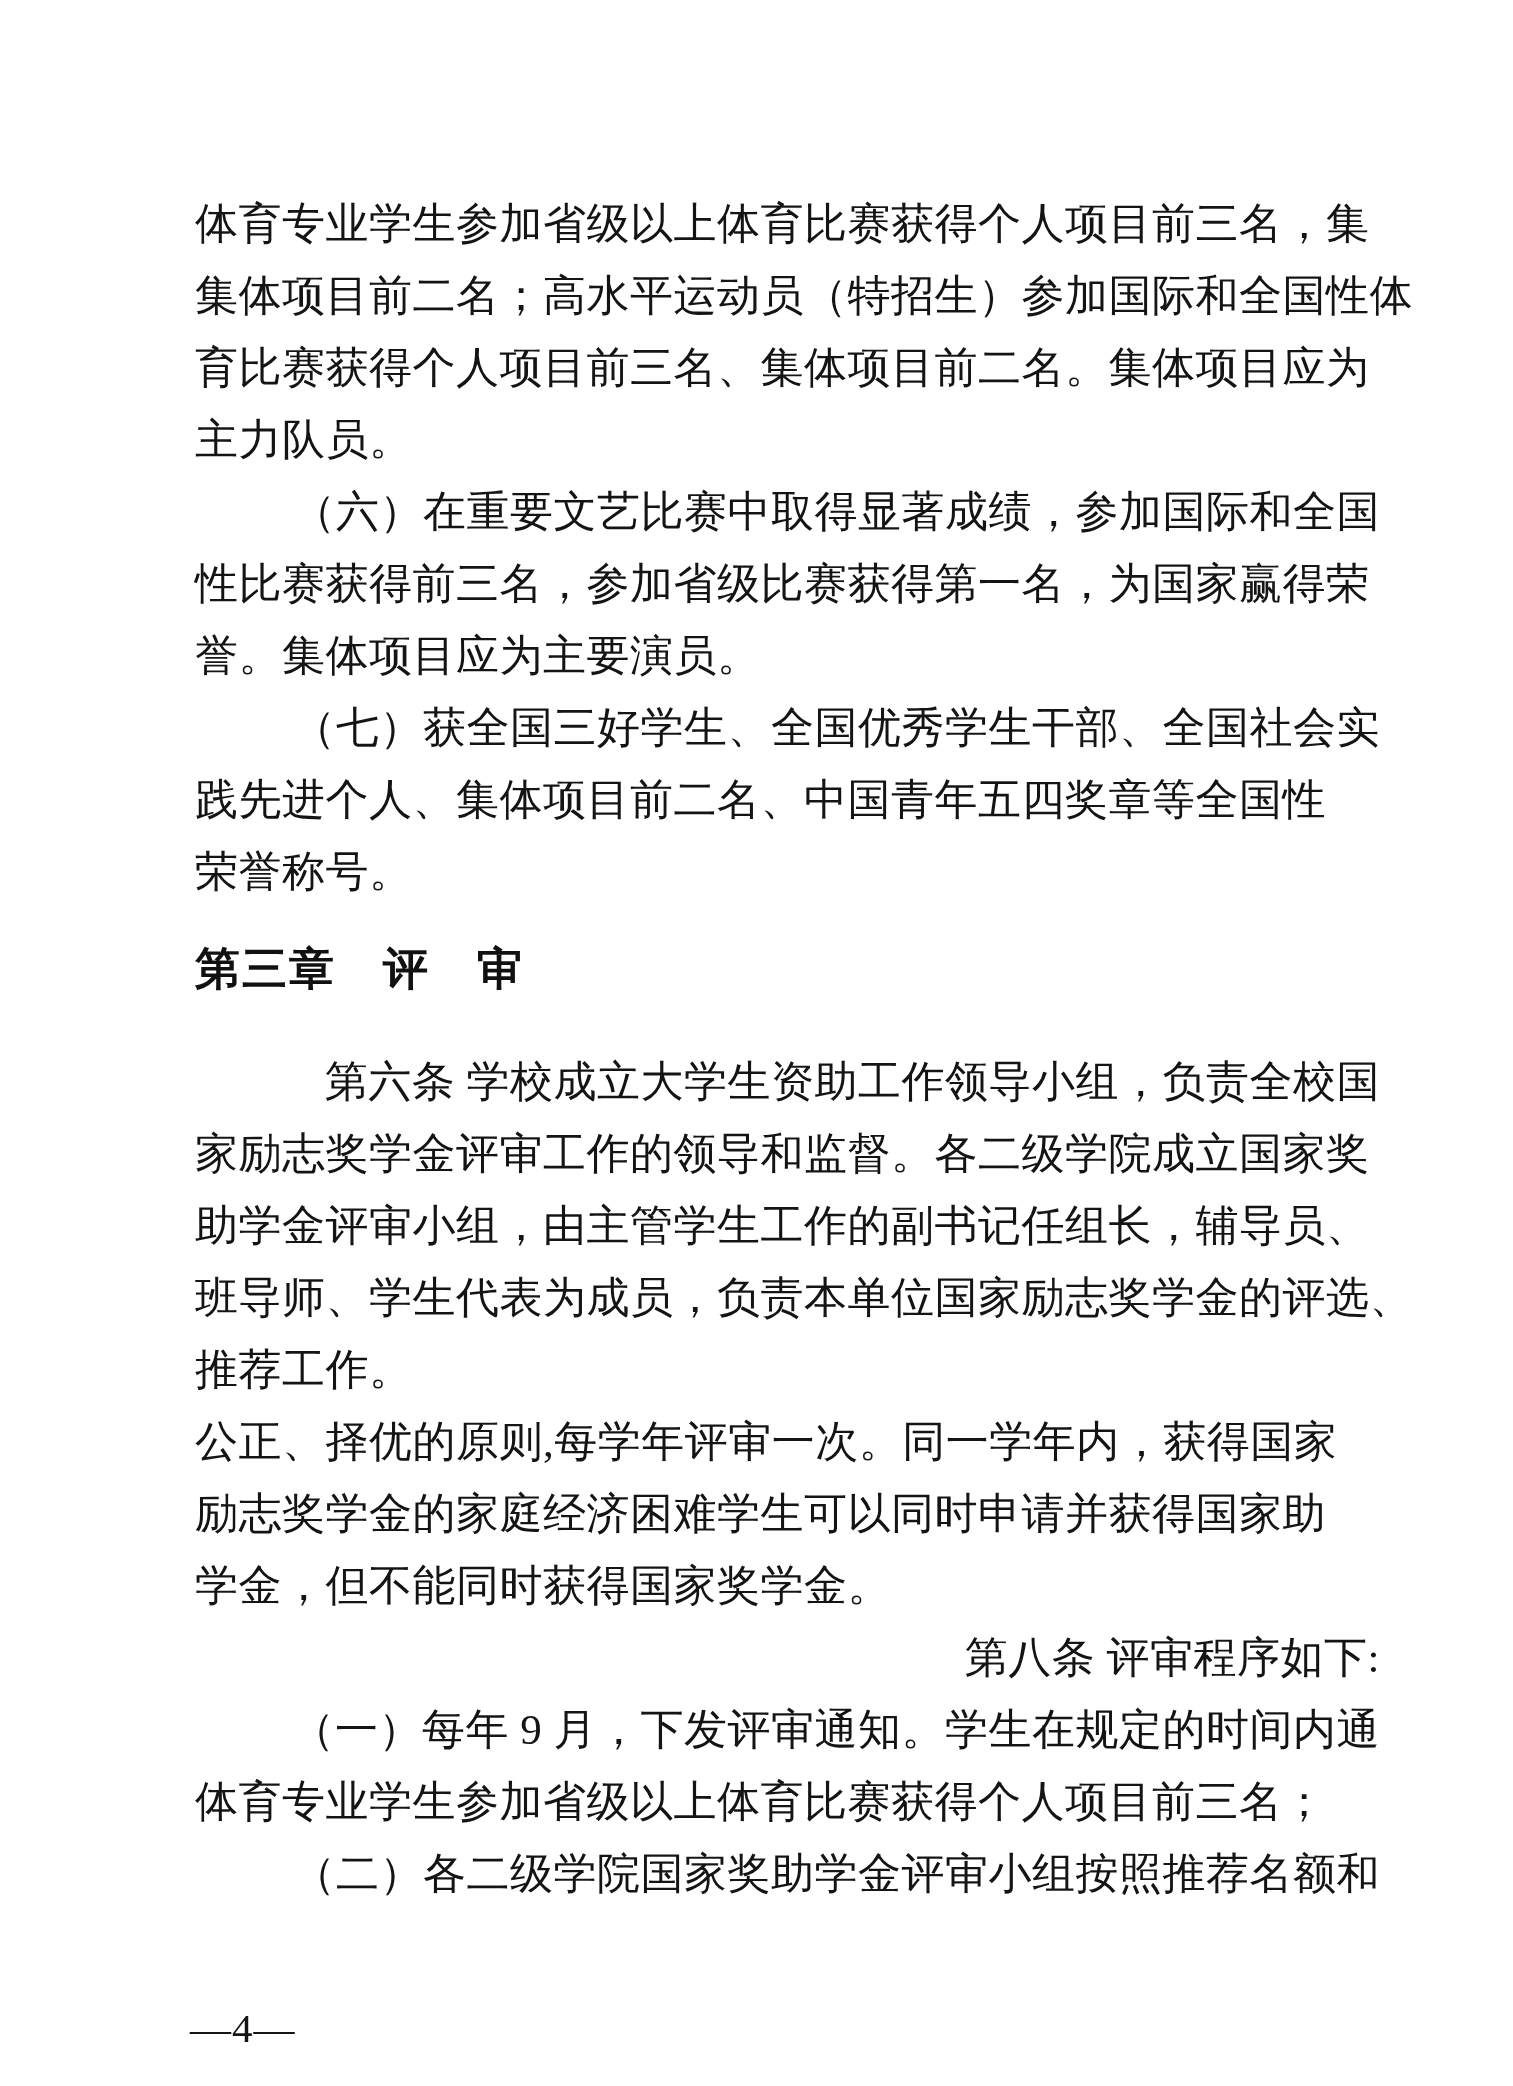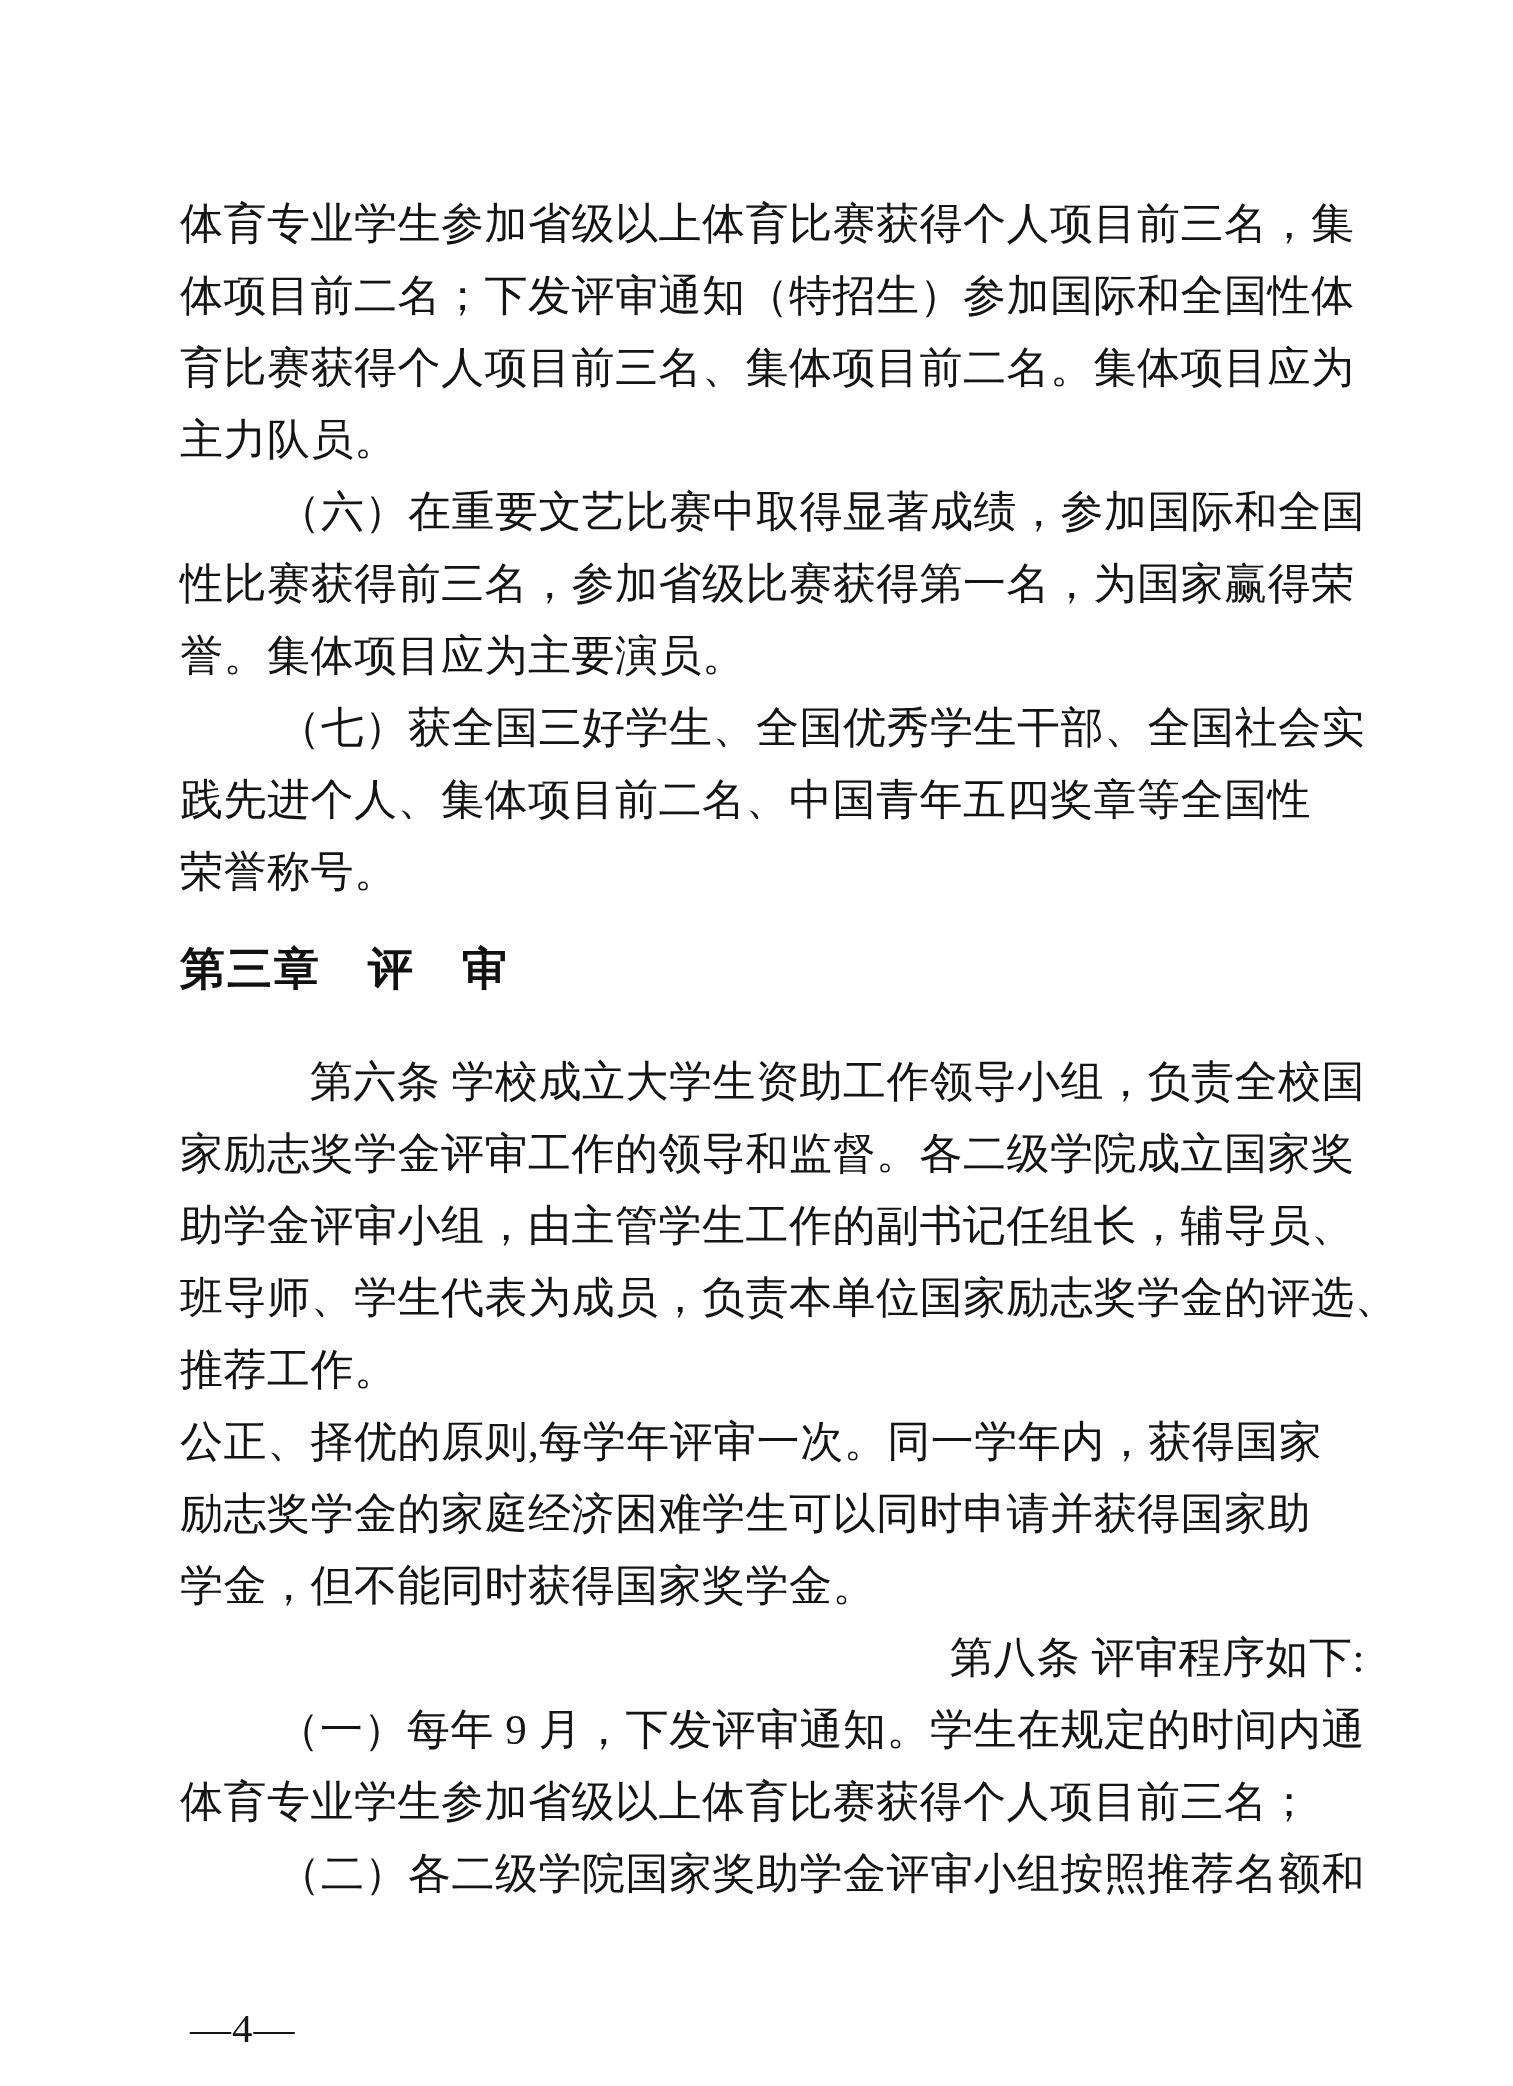--- a/index.html
+++ b/index.html
@@ -11,21 +11,21 @@
     position: relative;
     width: 1513px;
     height: 2086px;
     background: #ffffff;
     overflow: hidden;
     color: #141414;
     font-family: "Liberation Serif", "DejaVu Serif", serif;
   }
   .text-block {
     position: absolute;
-    left: 180px;
+    left: 195px;
     top: 188px;
     width: 1185px;
   }
   .line {
     height: 72px;
     line-height: 72px;
     font-size: 43px;
     letter-spacing: 0.5px;
     white-space: nowrap;
   }
@@ -53,21 +53,21 @@
     letter-spacing: 1px;
     color: #141414;
   }
 </style>
 </head>
 <body>
 
 <div class="page">
   <div class="text-block">
     <div class="line">体育专业学生参加省级以上体育比赛获得个人项目前三名，集</div>
-    <div class="line">体项目前二名；下发评审通知（特招生）参加国际和全国性体</div>
+    <div class="line">集体项目前二名；高水平运动员（特招生）参加国际和全国性体</div>
     <div class="line">育比赛获得个人项目前三名、集体项目前二名。集体项目应为</div>
     <div class="line">主力队员。</div>
     <div class="line indent">（六）在重要文艺比赛中取得显著成绩，参加国际和全国</div>
     <div class="line">性比赛获得前三名，参加省级比赛获得第一名，为国家赢得荣</div>
     <div class="line">誉。集体项目应为主要演员。</div>
     <div class="line indent">（七）获全国三好学生、全国优秀学生干部、全国社会实</div>
     <div class="line">践先进个人、集体项目前二名、中国青年五四奖章等全国性</div>
     <div class="line">荣誉称号。</div>
 
     <div class="chapter-heading">第三章　评　审</div>

